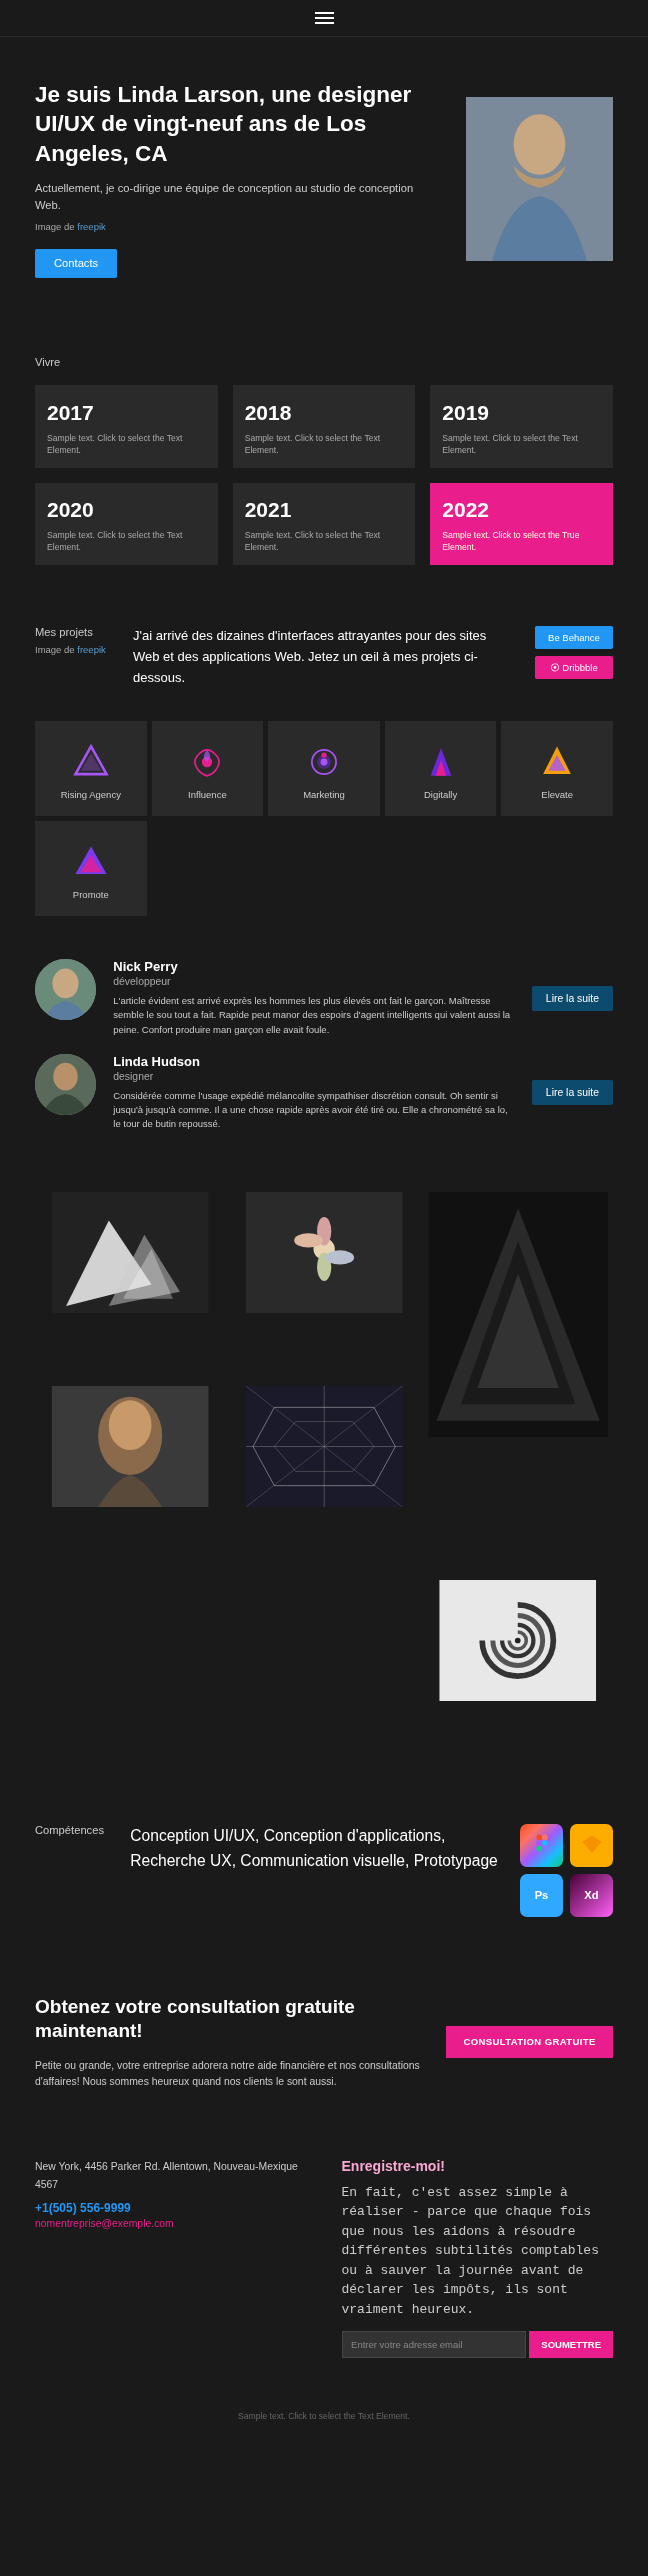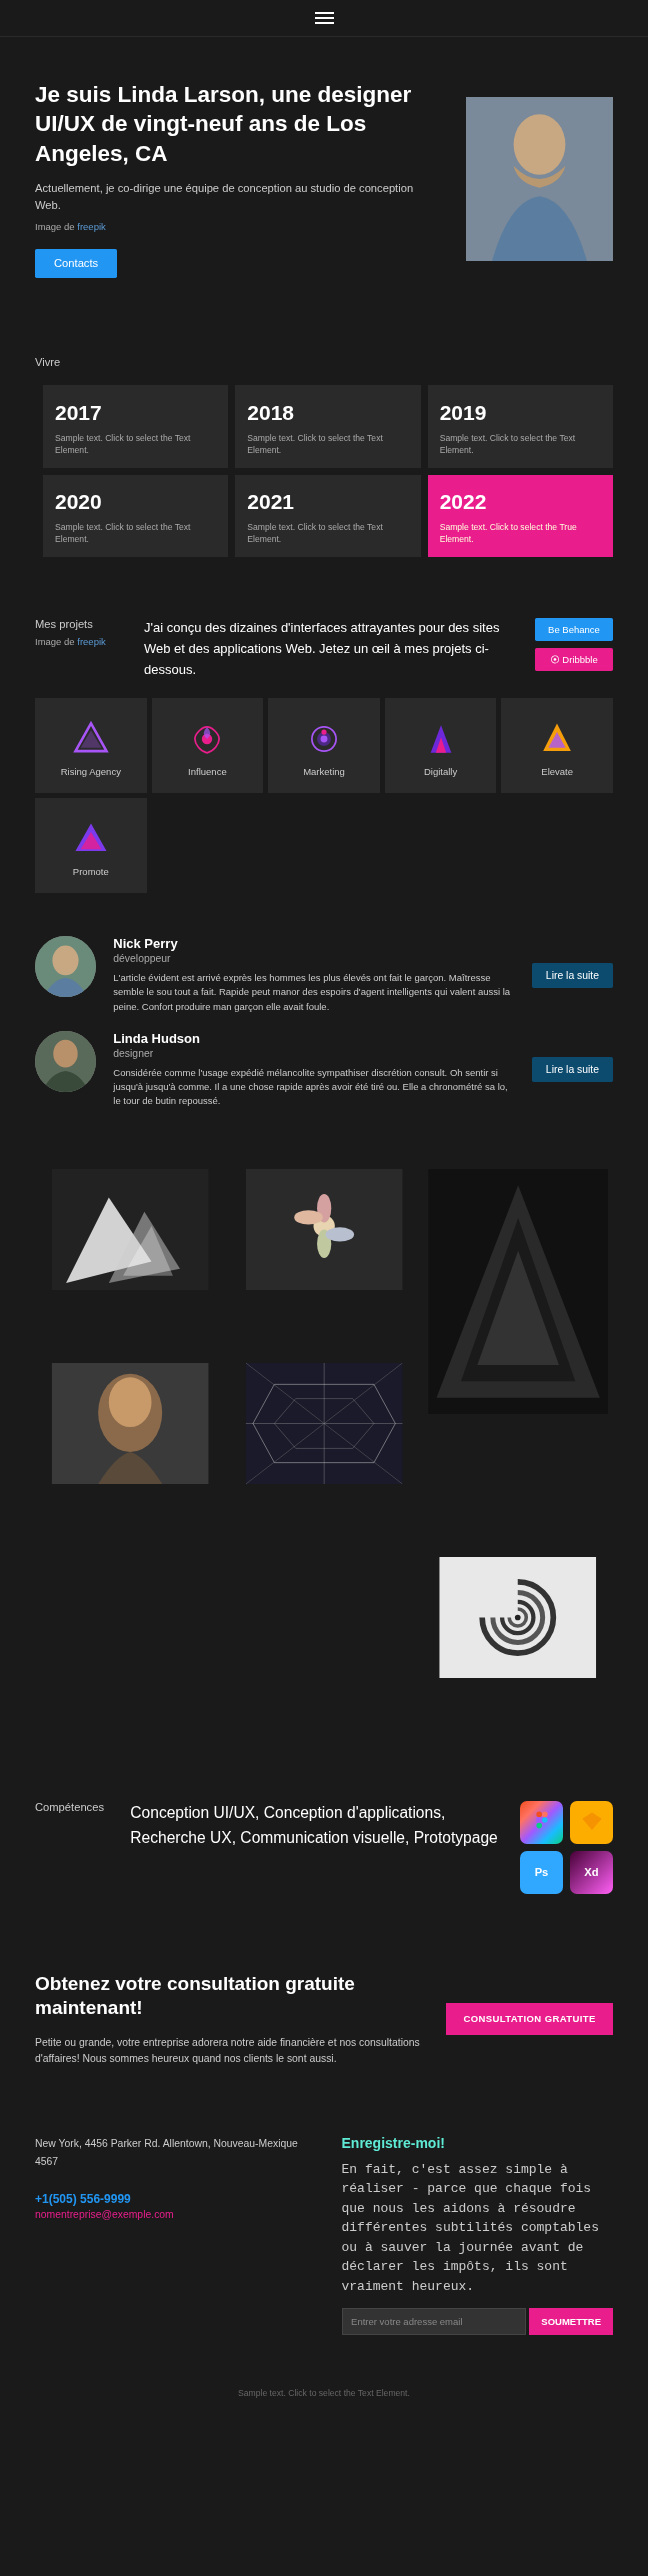--- a/index.html
+++ b/index.html
@@ -87,22 +87,22 @@
       padding: 35px 35px 26px;
     }
     .section-label {
       font-size: 11.2px;
       color: #ccc;
       margin-bottom: 17.3px;
     }
     .years-grid {
       display: grid;
       grid-template-columns: repeat(3, 1fr);
-      gap: 7px;
-      margin-left: 8px;
+      gap: 15px;
+      margin-left: 0;
     }
     .year-card {
       background: #2a2a2a;
       padding: 15.6px 12px 12px;
       min-height: 78px;
     }
     .year-card.pink { background: #e91e8c; }
     .year-card h2 {
       font-size: 21px;
       font-weight: 700;
@@ -116,22 +116,22 @@
     }
     .year-card.pink p { color: #ffd; }
 
     
     .projects-section {
       background: #1a1a1a;
       padding: 35px 35px 17.3px;
     }
     .projects-header {
       display: flex;
-      gap: 31px;
-      margin-bottom: 0;
+      gap: 20px;
+      margin-bottom: 15px;
     }
     .projects-left { width: 78px; flex-shrink: 0; }
     .projects-label { font-size: 11.2px; color: #ccc; margin-bottom: 5.2px; }
     .projects-img-label { font-size: 9.5px; color: #aaa; }
     .projects-img-label a { color: #5b9bd5; text-decoration: none; }
     .projects-middle { flex: 1; }
     .projects-middle p {
       font-size: 13px;
       color: #fff;
       line-height: 1.6;
@@ -342,29 +342,29 @@
       background: #1a1a1a;
       padding: 26px 35px 35px;
       display: flex;
       gap: 35px;
     }
     .footer-left { flex: 1; }
     .footer-address {
       font-size: 10.4px;
       color: #ccc;
       line-height: 1.7;
-      margin-bottom: 21px;
+      margin-bottom: 7px;
     }
     .footer-phone { font-size: 12px; color: #2196f3; font-weight: 700; margin-bottom: 3.5px; }
     .footer-email { font-size: 10.4px; color: #e91e8c; }
     .footer-right { flex: 1; }
     .footer-right h3 {
       font-size: 14px;
       font-weight: 700;
-      color: #5eead4;
+      color: #f9a8d4;
       margin-bottom: 8.6px;
     }
     .footer-right p {
       font-size: 13px;
       color: #ccc;
       line-height: 1.5;
       margin-bottom: 12px;
       font-family: Liberation Mono, monospace;
     }
     .footer-form {
@@ -467,21 +467,21 @@
 
 <section class="projects-section">
   <div class="projects-header">
     <div class="projects-left">
       <div class="projects-label">Mes projets</div>
       <div class="projects-img-label">
         <span>Image de</span> <a href="#">freepik</a>
       </div>
     </div>
     <div class="projects-middle">
-      <p>J'ai conçu des dizaines d'interfaces attrayantes pour des sites Web et des applications Web. Jetez un œil à mes projets ci-dessous.</p>
+      <p>J'ai arrivé des dizaines d'interfaces attrayantes pour des sites Web et des applications Web. Jetez un œil à mes projets ci-dessous.</p>
     </div>
     <div class="projects-right">
       <button class="btn-behance">Be Behance</button>
       <button class="btn-dribbble">⦿ Dribbble</button>
     </div>
   </div>
 </section>
 
 <div class="logos-grid">
 

